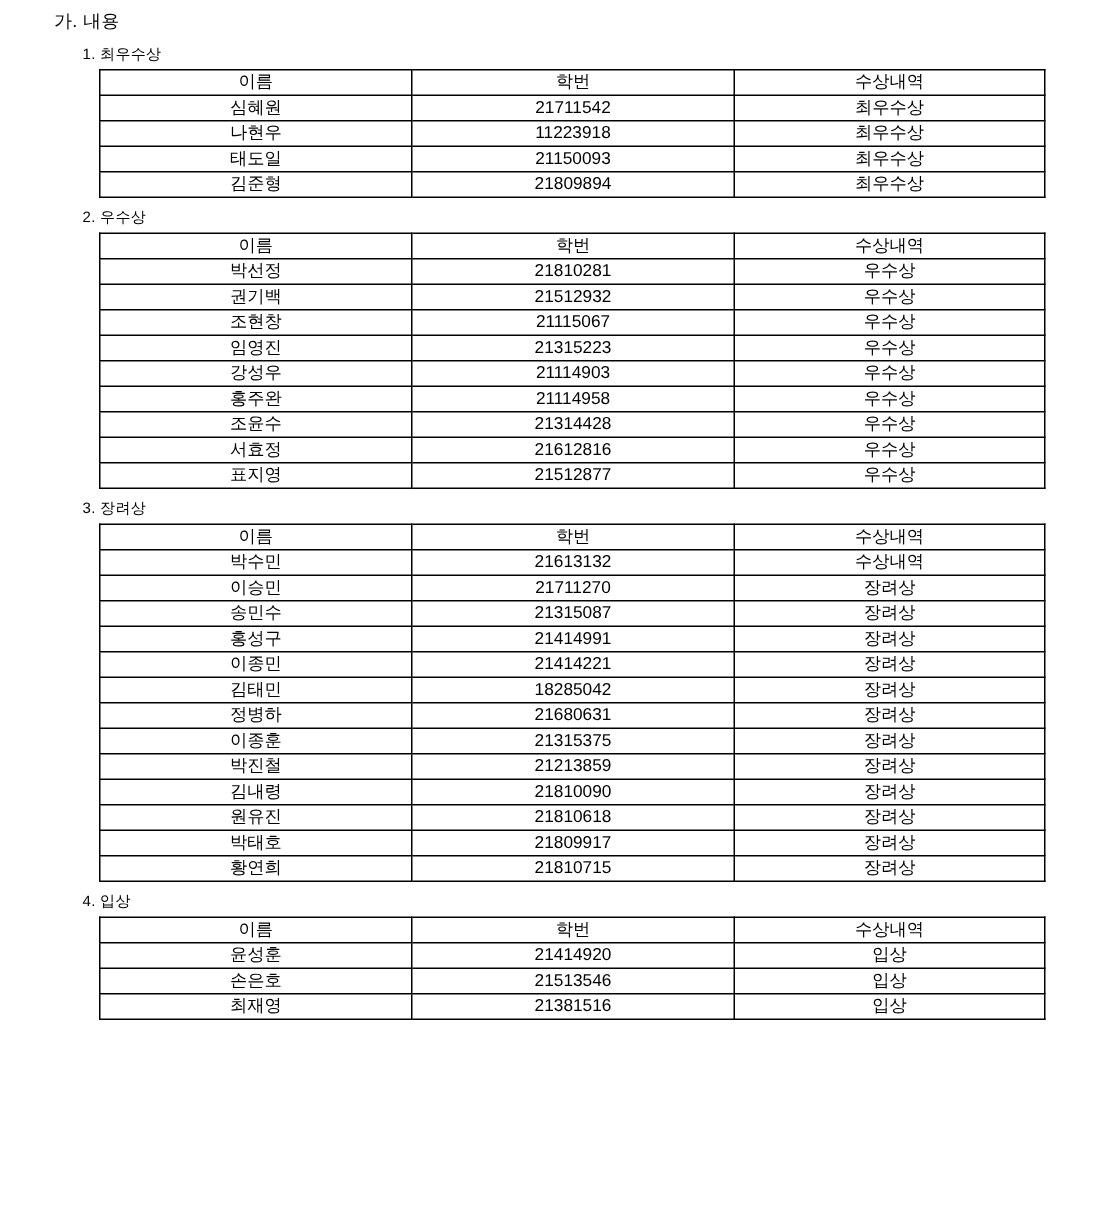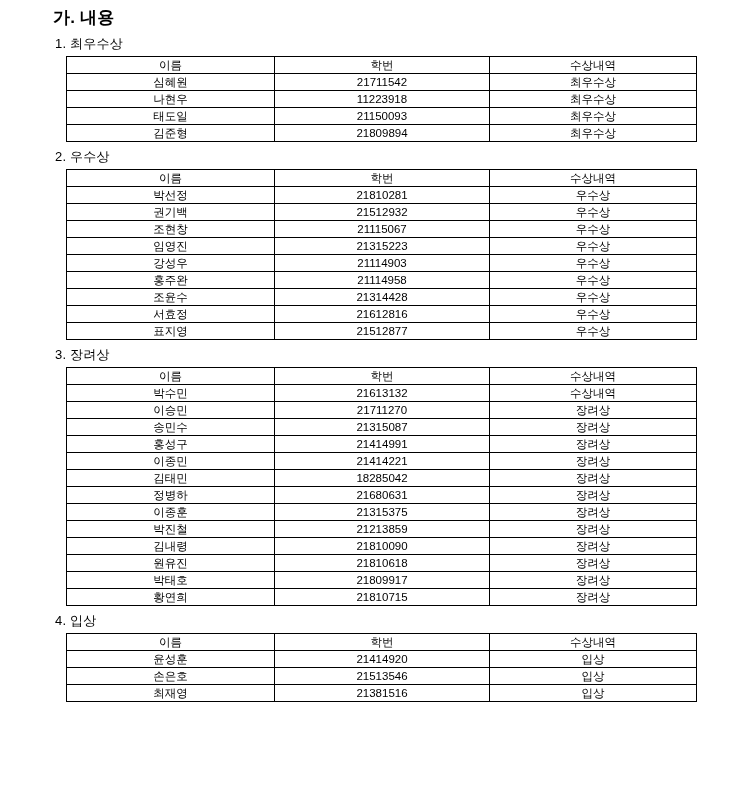--- a/index.html
+++ b/index.html
@@ -15,30 +15,30 @@
     font-size: 12px;
   }
   .page {
     position: relative;
     width: 735px;
     height: 808px;
     padding: 0;
     box-sizing: border-box;
   }
   .doc-heading {
-    font-size: 17px;
-    font-weight: bold;
-    margin: 6px 0 2px 53px;
+    font-size: 12px;
+    font-weight: normal;
+    margin: 6px 0 2px 36px;
     letter-spacing: 0.2px;
   }
   .section {
     margin: 0;
   }
   .section-title {
-    font-size: 13px;
+    font-size: 10px;
     margin: 6px 0 3px 55px;
     letter-spacing: 0.2px;
   }
   table.award-table {
     border-collapse: collapse;
     margin-left: 66px;
     width: 630px;
     table-layout: fixed;
   }
   table.award-table td,

